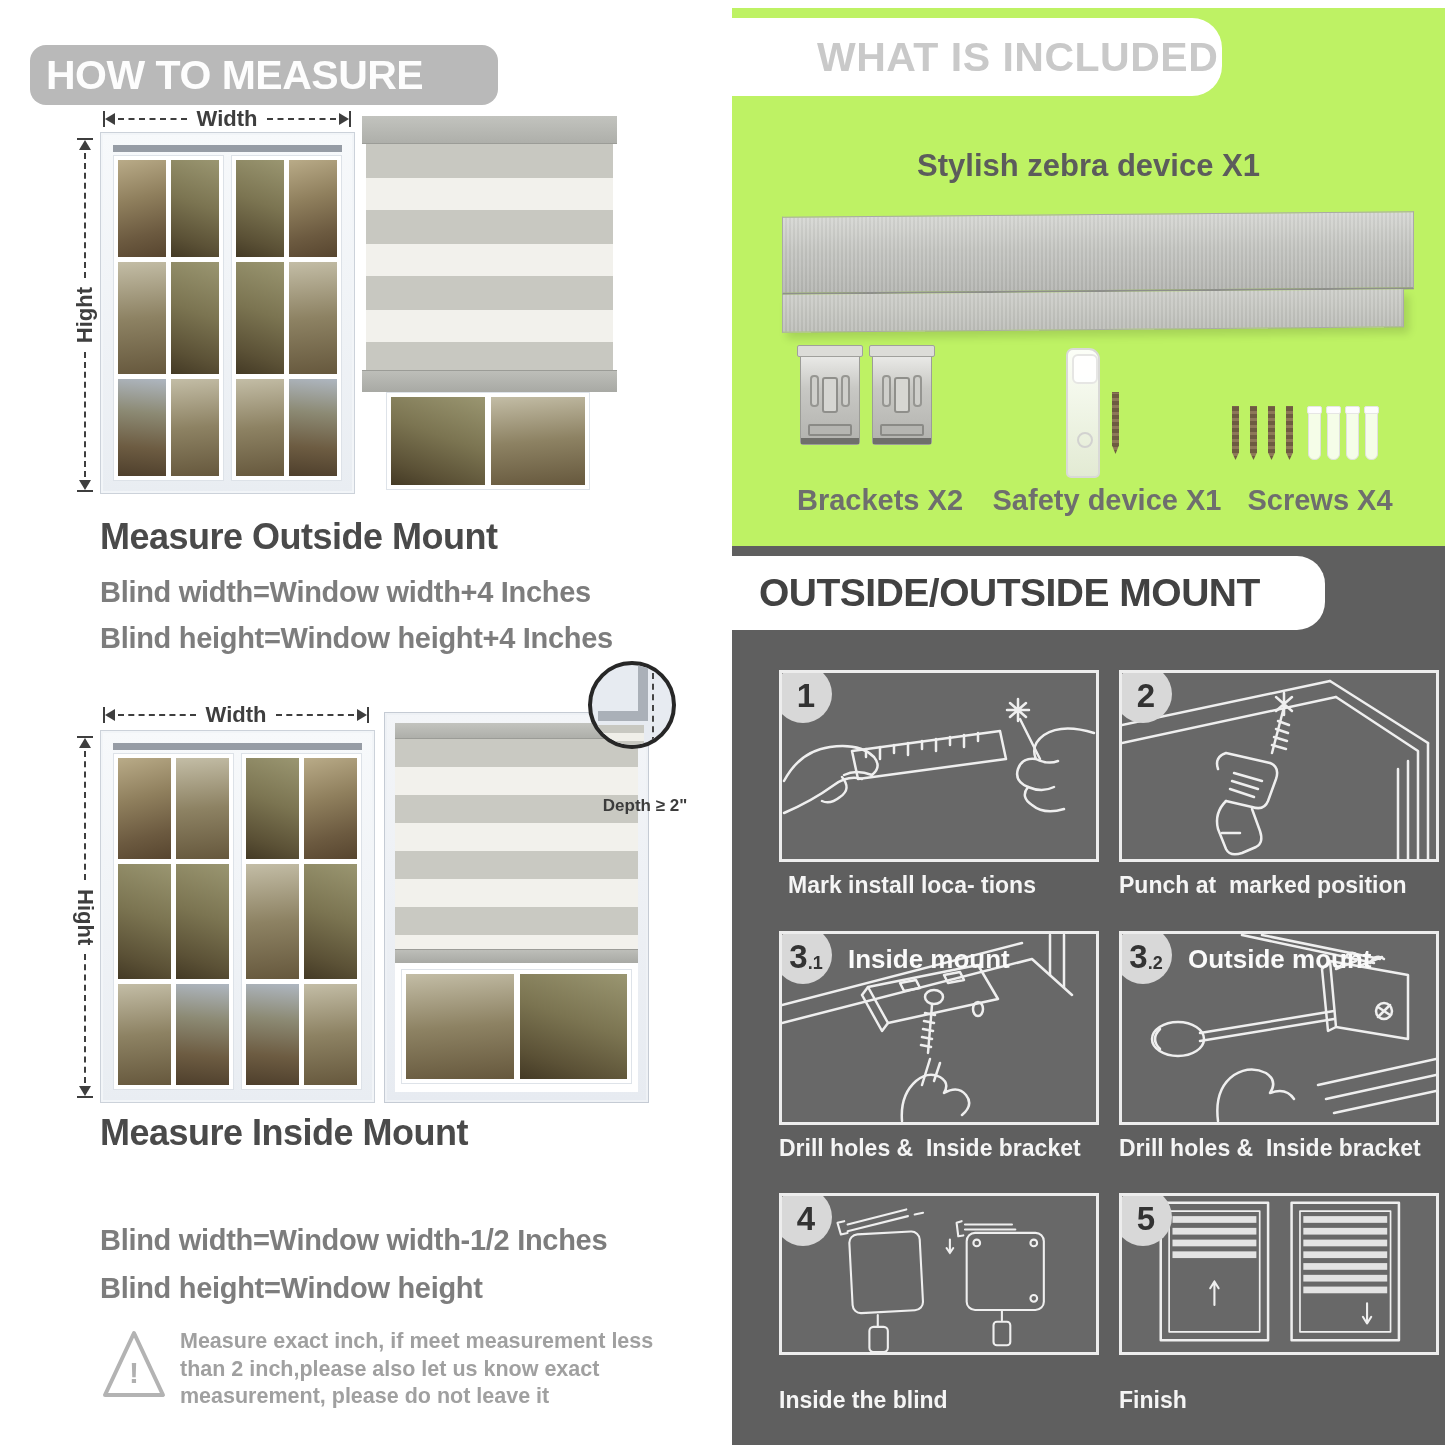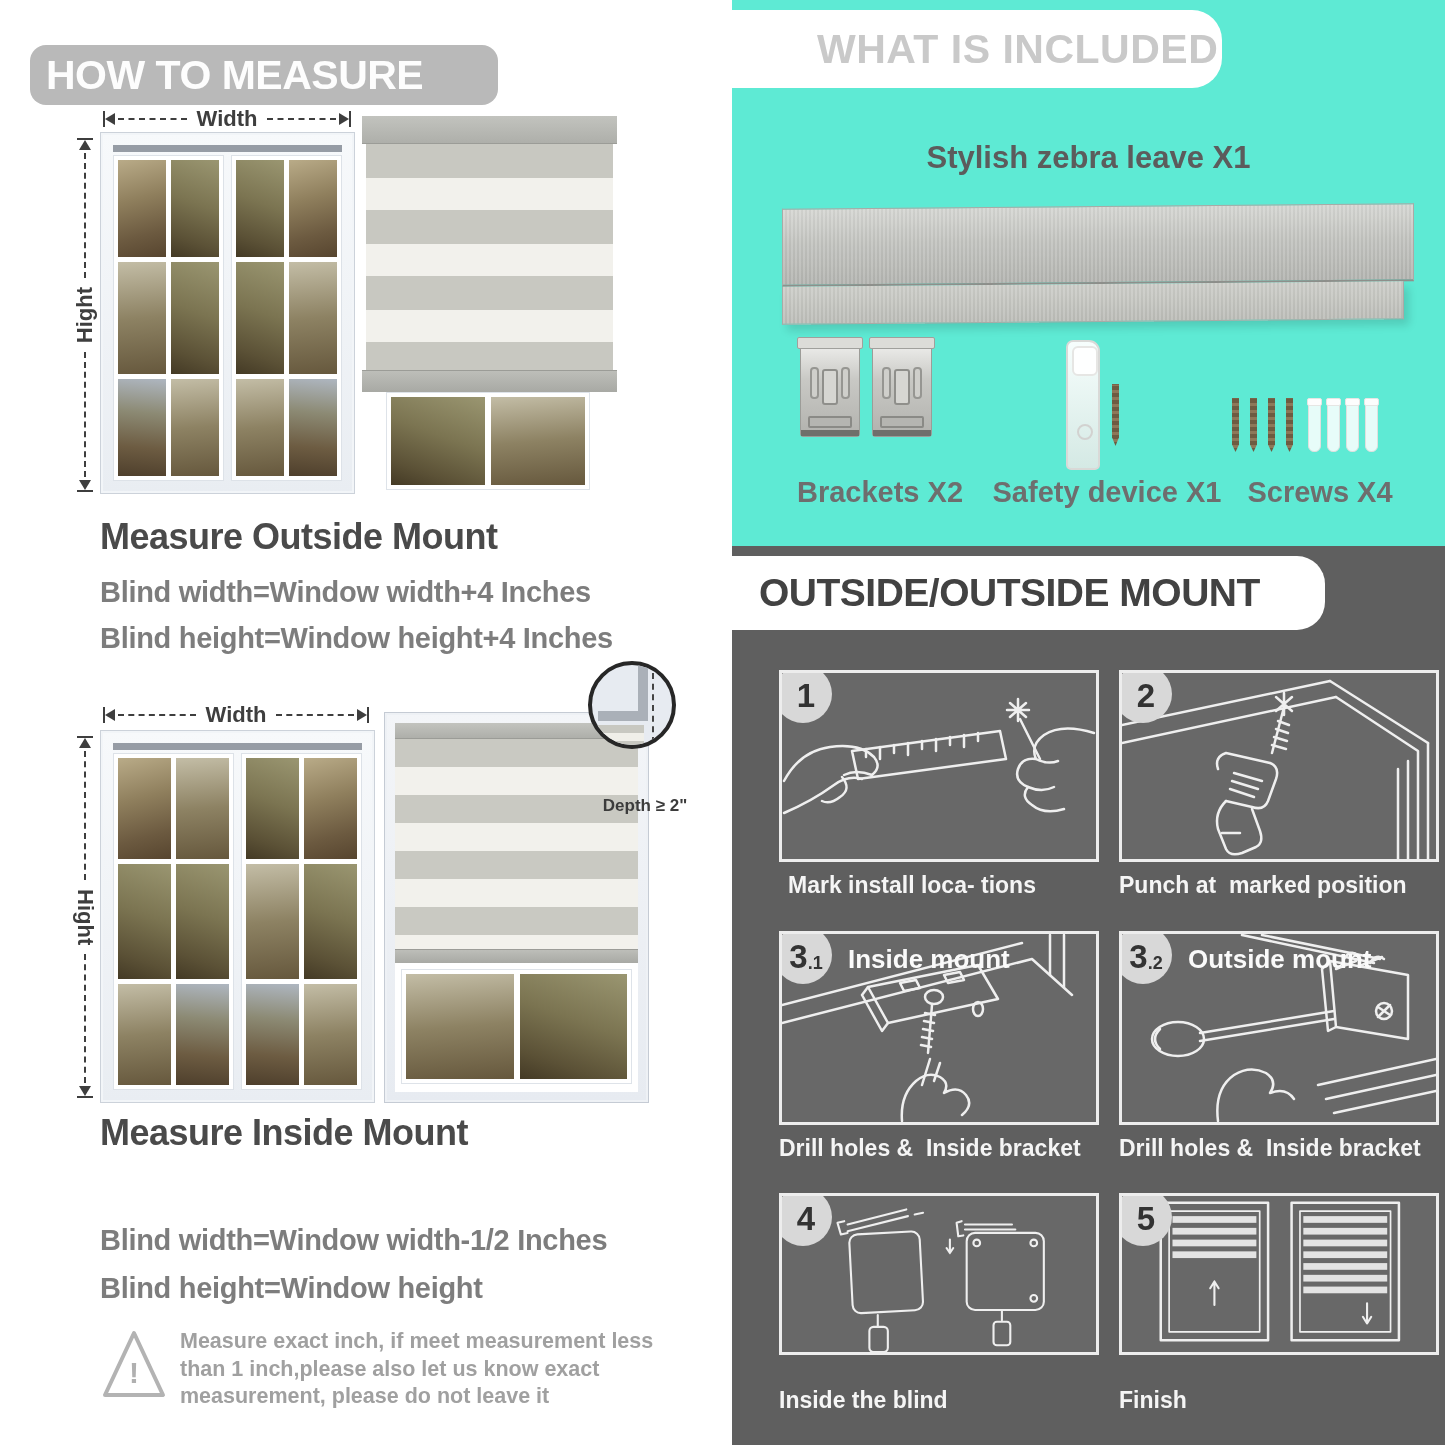--- a/index.html
+++ b/index.html
@@ -77,21 +77,21 @@
   .mag .mz { position:absolute; left: 0; top: 60px; width: 52px; height: 30px;
              background: repeating-linear-gradient(180deg,#c8c8c1 0 8px,#f0efe9 8px 16px); }
   .mag .md { position:absolute; left: 60px; top: 8px; height: 70px; width: 0; border-left: 2px dashed #444; }
   .depth-lbl { font-size: 17px; font-weight: bold; color: #3c3c3c; }
 
   .warn-text span { display: block; font-size: 21.5px; line-height: 27.5px; font-weight: 600; color: #a0a0a0; }
   .warn-mark { position: absolute; left: 24px; top: 30px; width: 20px; text-align: center;
                font-size: 30px; font-weight: bold; color: #b0b0b0; }
 
   
-  .panel-included { left: 732px; top: 0; width: 713px; height: 590px; background: #5eead4; }
+  .panel-included { left: 732px; top: 8px; width: 713px; height: 590px; background: #bef264; }
   .hdr-included {
     position: absolute; left: -7px; top: 10px; width: 497px; height: 78px;
     background: #ffffff; border-radius: 0 30px 30px 0;
     color: #c9c9c9; font-size: 41px; font-weight: bold; letter-spacing: 0.5px;
     display: flex; align-items: center; padding-left: 92px;
   }
   .product-lbl { position: absolute; left: 0; top: 140px; width: 100%; text-align: center;
                  font-size: 31px; font-weight: bold; color: #5c5c5c; }
   .headrail { position: absolute; left: 50px; top: 206px; width: 632px; transform: skewY(-0.5deg); }
   .hr-top {
@@ -294,29 +294,29 @@
   <div class="abs sec-line" style="left:100px;top:1272px;">Blind height=Window height</div>
 
   <div class="abs" style="left:100px;top:1326px;width:70px;height:80px;">
     <svg width="68" height="78" viewBox="0 0 68 78">
       <path d="M34 7 L63 69 H5 Z" fill="none" stroke="#b3b3b3" stroke-width="4" stroke-linejoin="round"></path>
     </svg>
     <div class="warn-mark">!</div>
   </div>
   <div class="abs warn-text" style="left:180px;top:1328px;width:490px;">
     <span>Measure exact inch, if meet measurement less</span>
-    <span>than 1 inch,please also let us know exact</span>
+    <span>than 2 inch,please also let us know exact</span>
     <span>measurement, please do not leave it</span>
   </div>
 
   <div class="abs panel-included">
     <div class="hdr-included">
       <span>WHAT IS INCLUDED</span>
     </div>
-    <div class="product-lbl">Stylish zebra leave X1</div>
+    <div class="product-lbl">Stylish zebra device X1</div>
 
     <div class="headrail">
       <div class="hr-top"></div>
       <div class="hr-lip"></div>
     </div>
 
     <div class="bracket" style="left:68px;top:342px;">
       <span class="sp l"></span>
       <span class="sp r"></span>
       <span class="slot"></span>

